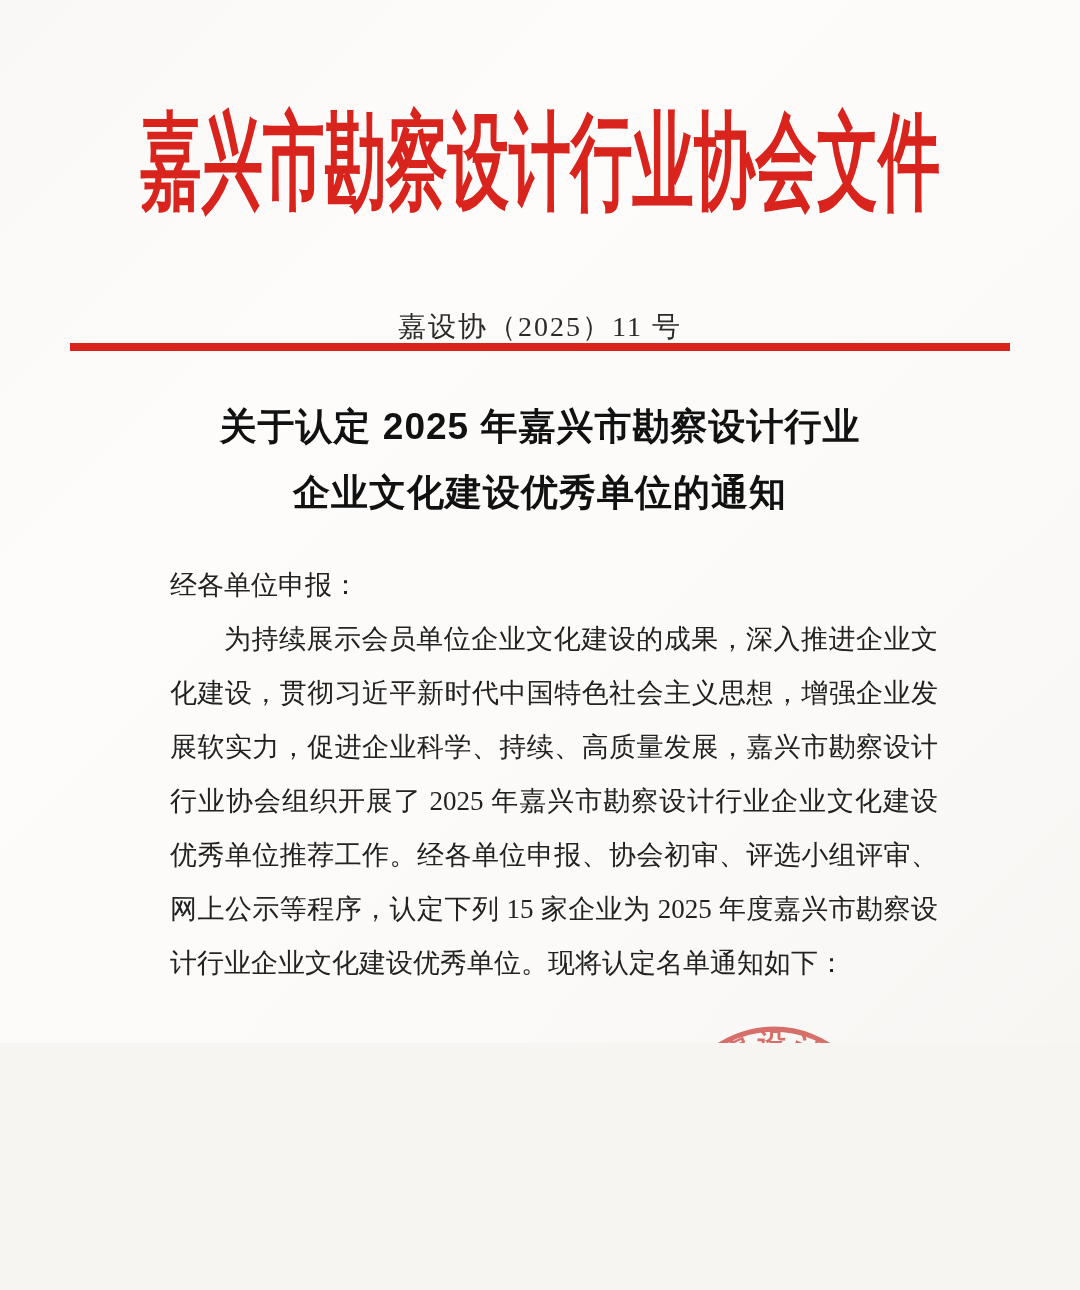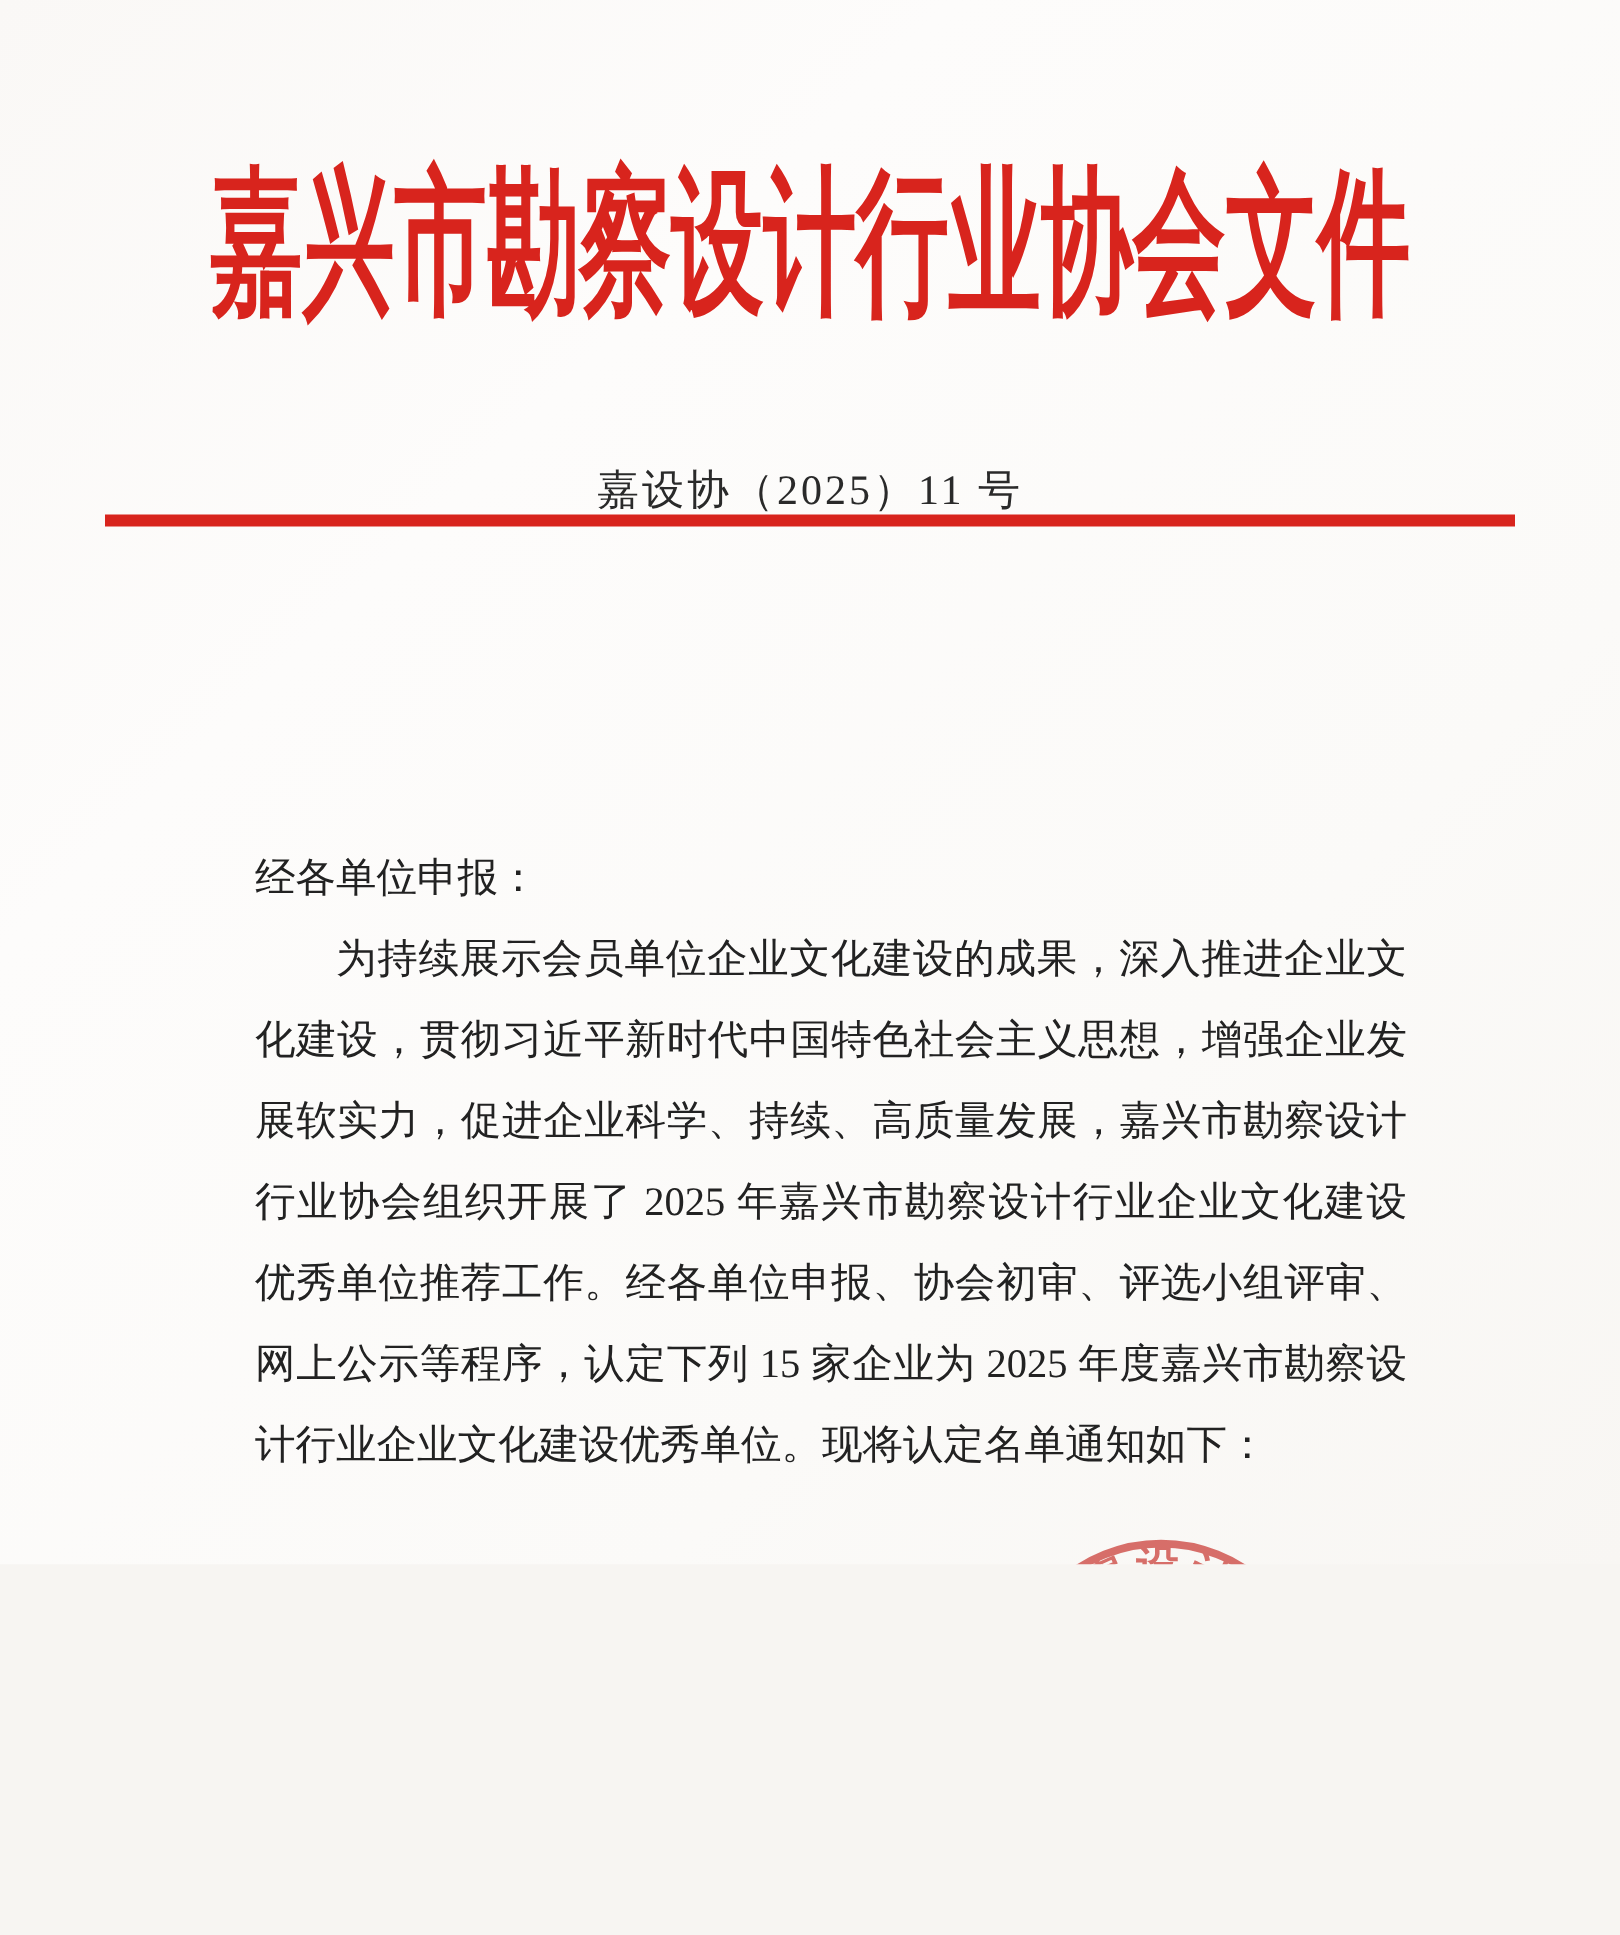--- a/index.html
+++ b/index.html
@@ -125,20 +125,24 @@
 <div class="page">
 
   <svg class="org-header" viewBox="0 0 830 150" aria-hidden="false">
     <text x="415" y="116" text-anchor="middle" textLength="800" lengthAdjust="spacingAndGlyphs" font-size="106" fill="#d8241d">嘉兴市勘察设计行业协会文件</text>
   </svg>
 
   <div class="doc-number">嘉设协（2025）11 号</div>
 
   <div class="red-rule"></div>
 
+  <div class="notice-title">
+    <div>关于认定 2025 年嘉兴市勘察设计行业</div>
+    <div>企业文化建设优秀单位的通知</div>
+  </div>
 
   <div class="body-block">
     <div class="salutation">经各单位申报：</div>
     <div class="paragraph">为持续展示会员单位企业文化建设的成果，深入推进企业文化建设，贯彻习近平新时代中国特色社会主义思想，增强企业发展软实力，促进企业科学、持续、高质量发展，嘉兴市勘察设计行业协会组织开展了 2025 年嘉兴市勘察设计行业企业文化建设优秀单位推荐工作。经各单位申报、协会初审、评选小组评审、网上公示等程序，认定下列 15 家企业为 2025 年度嘉兴市勘察设计行业企业文化建设优秀单位。现将认定名单通知如下：</div>
   </div>
 
   <div class="signature-block">
     <div class="signature-org">嘉兴市勘察设计行业协会</div>
     <div class="signature-date">2025 年 10 月 29 日</div>
   </div>

